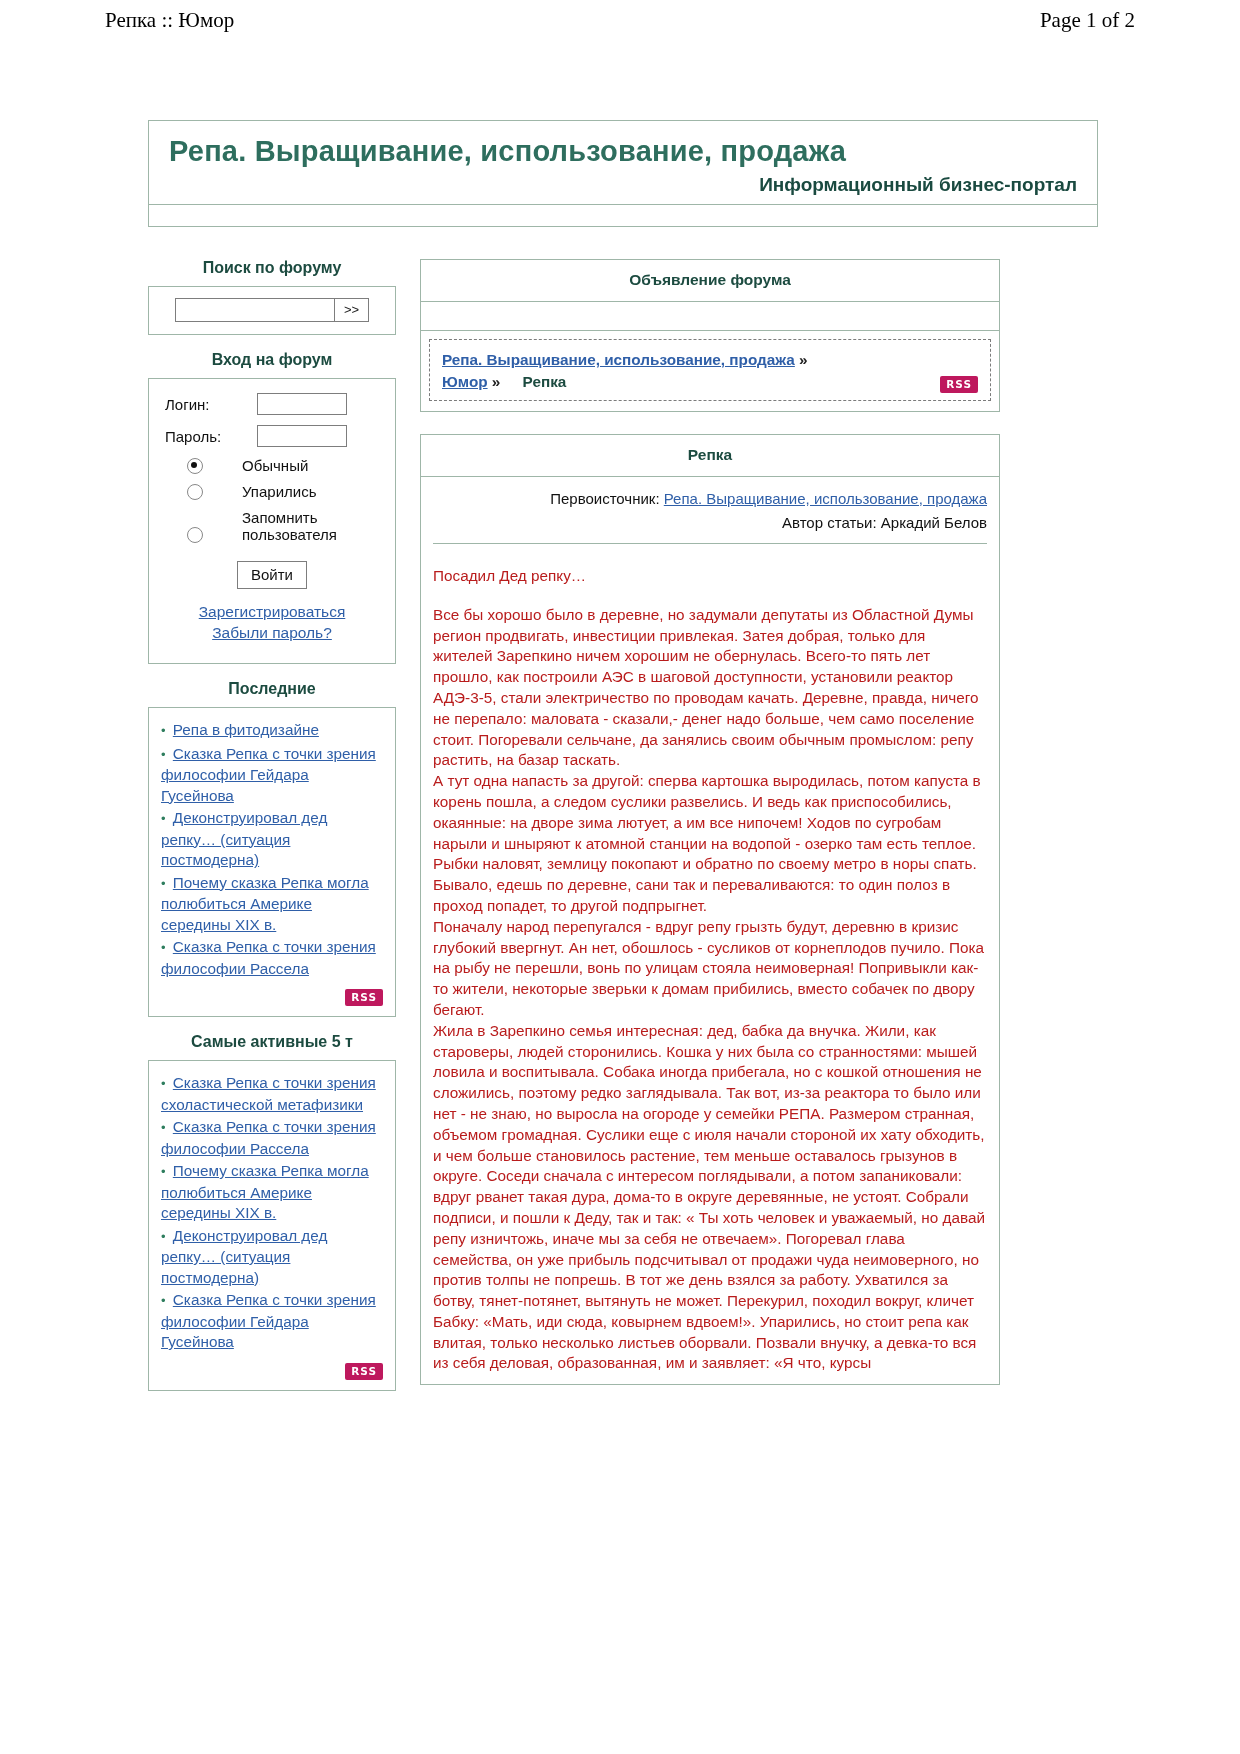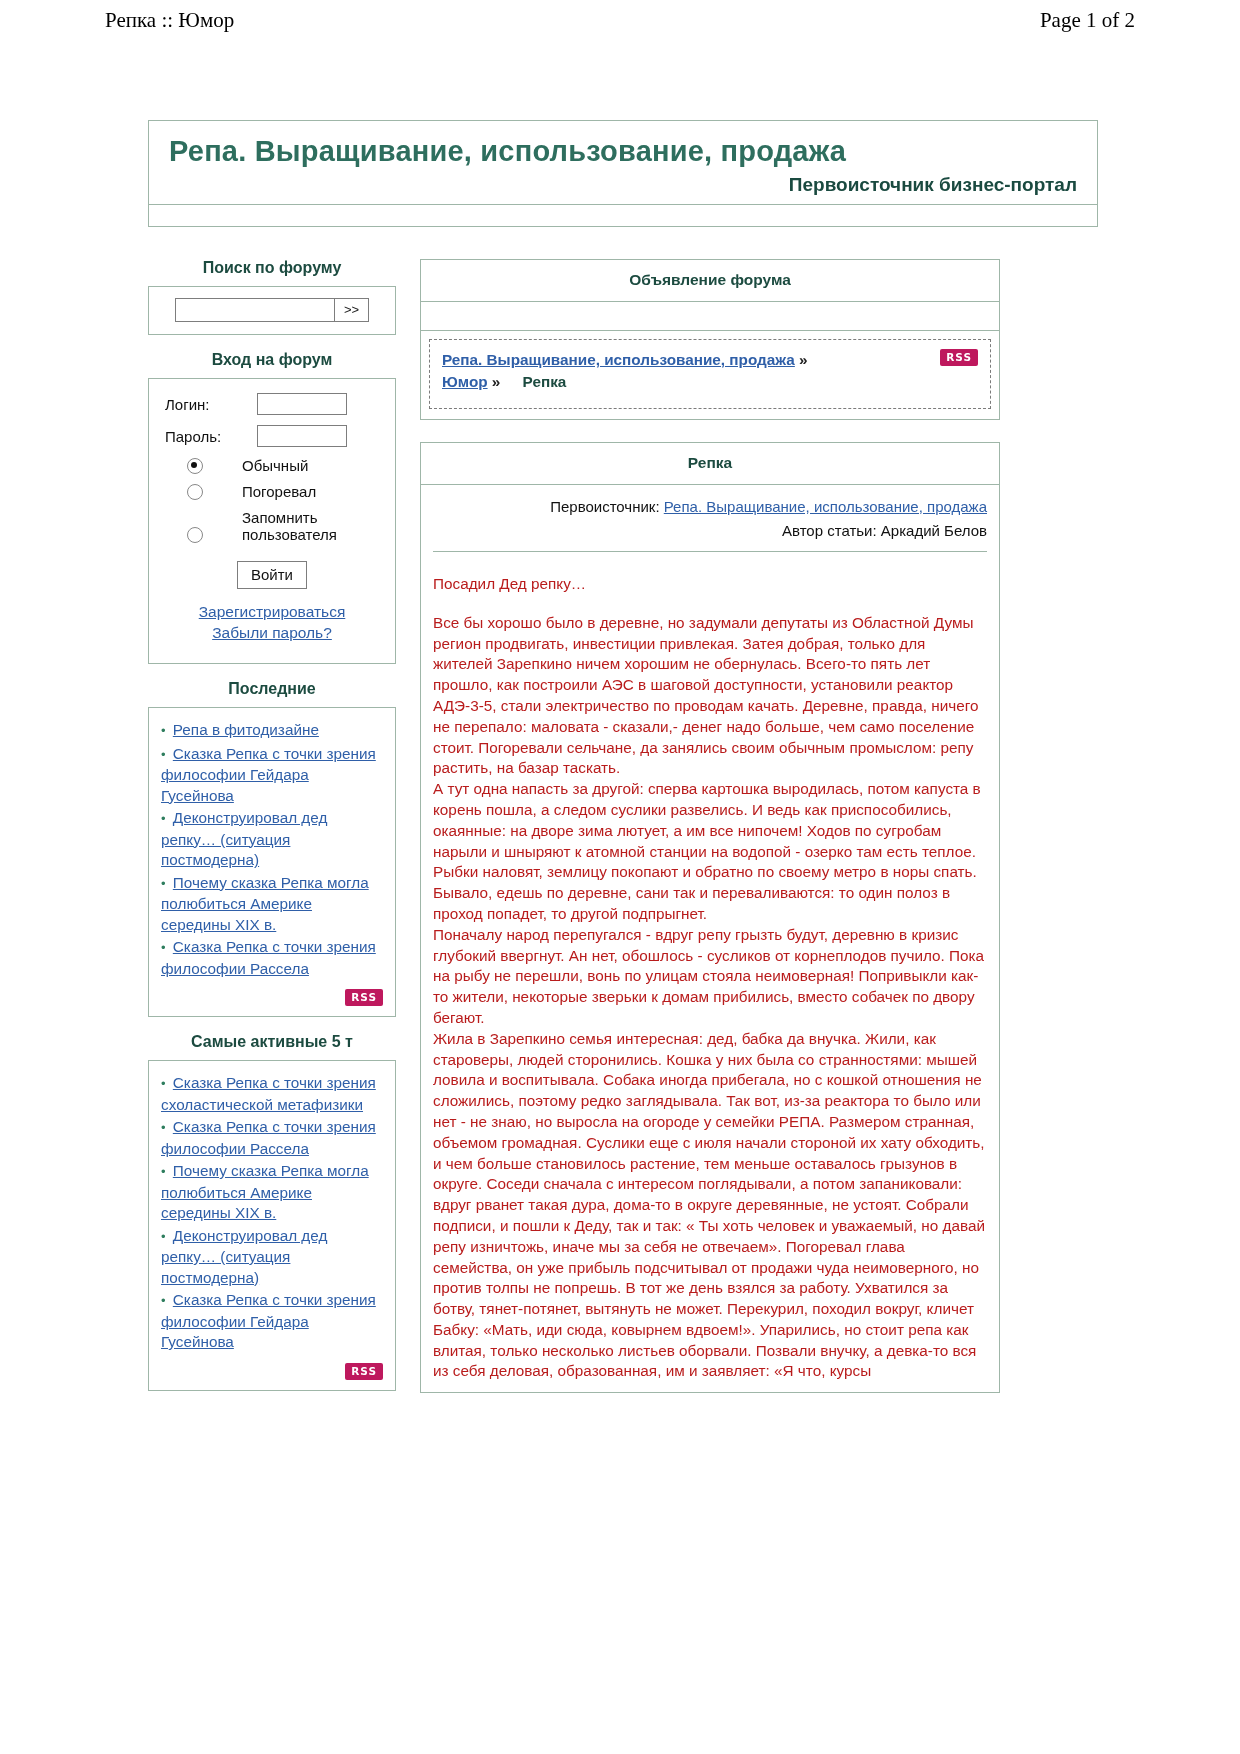--- a/index.html
+++ b/index.html
@@ -272,24 +272,24 @@
 
   .crumb-outer {
     border: 1px solid #9fb6a8;
     border-top: none;
     box-sizing: border-box;
     padding: 8px 8px 10px 8px;
   }
   .crumb-inner {
     border: 1px dashed #7b7b7b;
     box-sizing: border-box;
-    padding: 9px 12px 15px 12px;
+    padding: 9px 12px 7px 12px;
     display: flex;
     justify-content: space-between;
-    align-items: flex-start;
+    align-items: flex-end;
   }
   .crumb-text {
     font-size: 15.3px;
     line-height: 22px;
     color: #1c4b40;
   }
   .crumb-text a {
     color: #2f5fa8;
     text-decoration: underline;
     font-weight: bold;
@@ -342,21 +342,21 @@
 
   <div class="print-header">
     <div>Репка :: Юмор</div>
     <div>Page 1 of 2</div>
   </div>
 
   <div class="wrap">
 
     <div class="banner">
       <div class="banner-title">Репа. Выращивание, использование, продажа</div>
-      <div class="banner-sub">Первоисточник бизнес-портал</div>
+      <div class="banner-sub">Информационный бизнес-портал</div>
     </div>
     <div class="banner-strip"></div>
 
     <div class="cols">
 
       <div class="left-col">
 
         <div class="search-title">Поиск по форуму</div>
         <div class="search-box">
           <input class="search-field" type="text" value="" style="">
@@ -373,21 +373,21 @@
             <div class="field-label">Пароль:</div>
             <input class="field-input" type="password" value="" style="">
           </div>
 
           <div class="radio-row">
             <span class="radio checked"></span>
             <span class="radio-label">Обычный</span>
           </div>
           <div class="radio-row">
             <span class="radio"></span>
-            <span class="radio-label">Погоревал</span>
+            <span class="radio-label">Упарились</span>
           </div>
           <div class="radio-row">
             <span class="radio"></span>
             <span class="radio-label">Запомнить пользователя</span>
           </div>
 
           <div class="login-btn-row">
             <span class="login-btn">Войти</span>
           </div>
 

